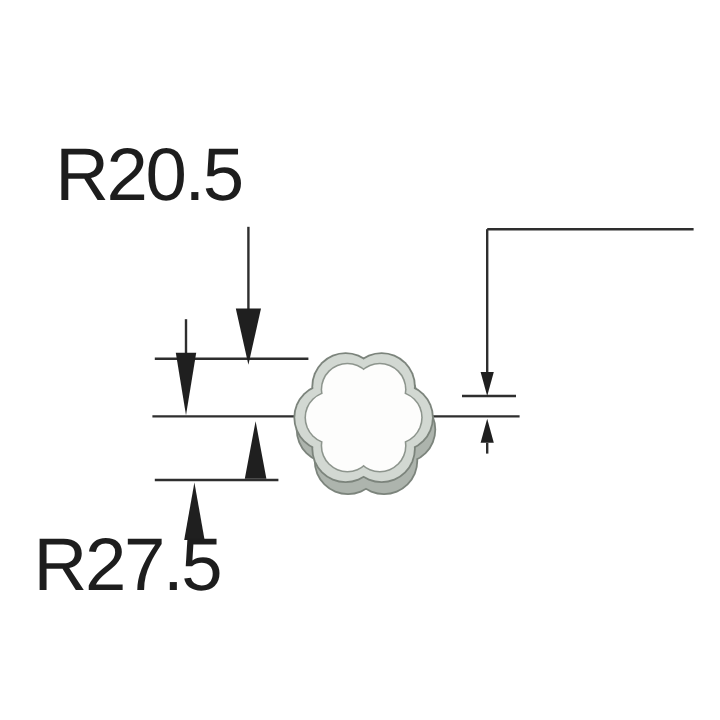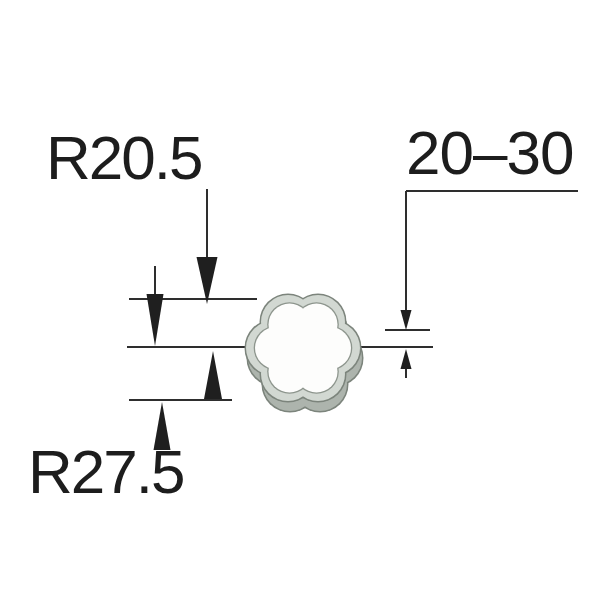--- a/index.html
+++ b/index.html
@@ -8,21 +8,21 @@
   .label{
     position:absolute;
     font-family:"Liberation Sans", sans-serif;
     font-size:62px;
     color:#1d1d1d;
     letter-spacing:-2px;
     line-height:1;
     white-space:nowrap;
     user-select:none;
   }
-  #label-r205{left:46px;top:127px;}
+  #label-r205{left:46px;top:116px;}
   #label-range{left:406px;top:122px;letter-spacing:-1px;}
   #label-r275{left:28px;top:441px;}
 </style>
 </head>
 <body>
 
 <div id="stage">
 
   <svg id="drawing" width="600" height="600" viewBox="0 0 600 600">
 
@@ -118,17 +118,16 @@
     <polygon points="207,304 196.5,257 217.5,257" fill="#1f1f1f"></polygon>
     <polygon points="213,351 204,399 222,399" fill="#1f1f1f"></polygon>
     <polygon points="155,346 146.5,294 163.5,294" fill="#1f1f1f"></polygon>
     <polygon points="162,402 153.5,450 170.5,450" fill="#1f1f1f"></polygon>
     <polygon points="406,330 400.5,310 411.5,310" fill="#1f1f1f"></polygon>
     <polygon points="406,349 400.5,369 411.5,369" fill="#1f1f1f"></polygon>
   </svg>
 
   <div class="label" id="label-r205">R20.5</div>
 
-  <div class="label" id="label-range">20–30</div>
 
   <div class="label" id="label-r275">R27.5</div>
 
 </div>
 
 </body></html>

